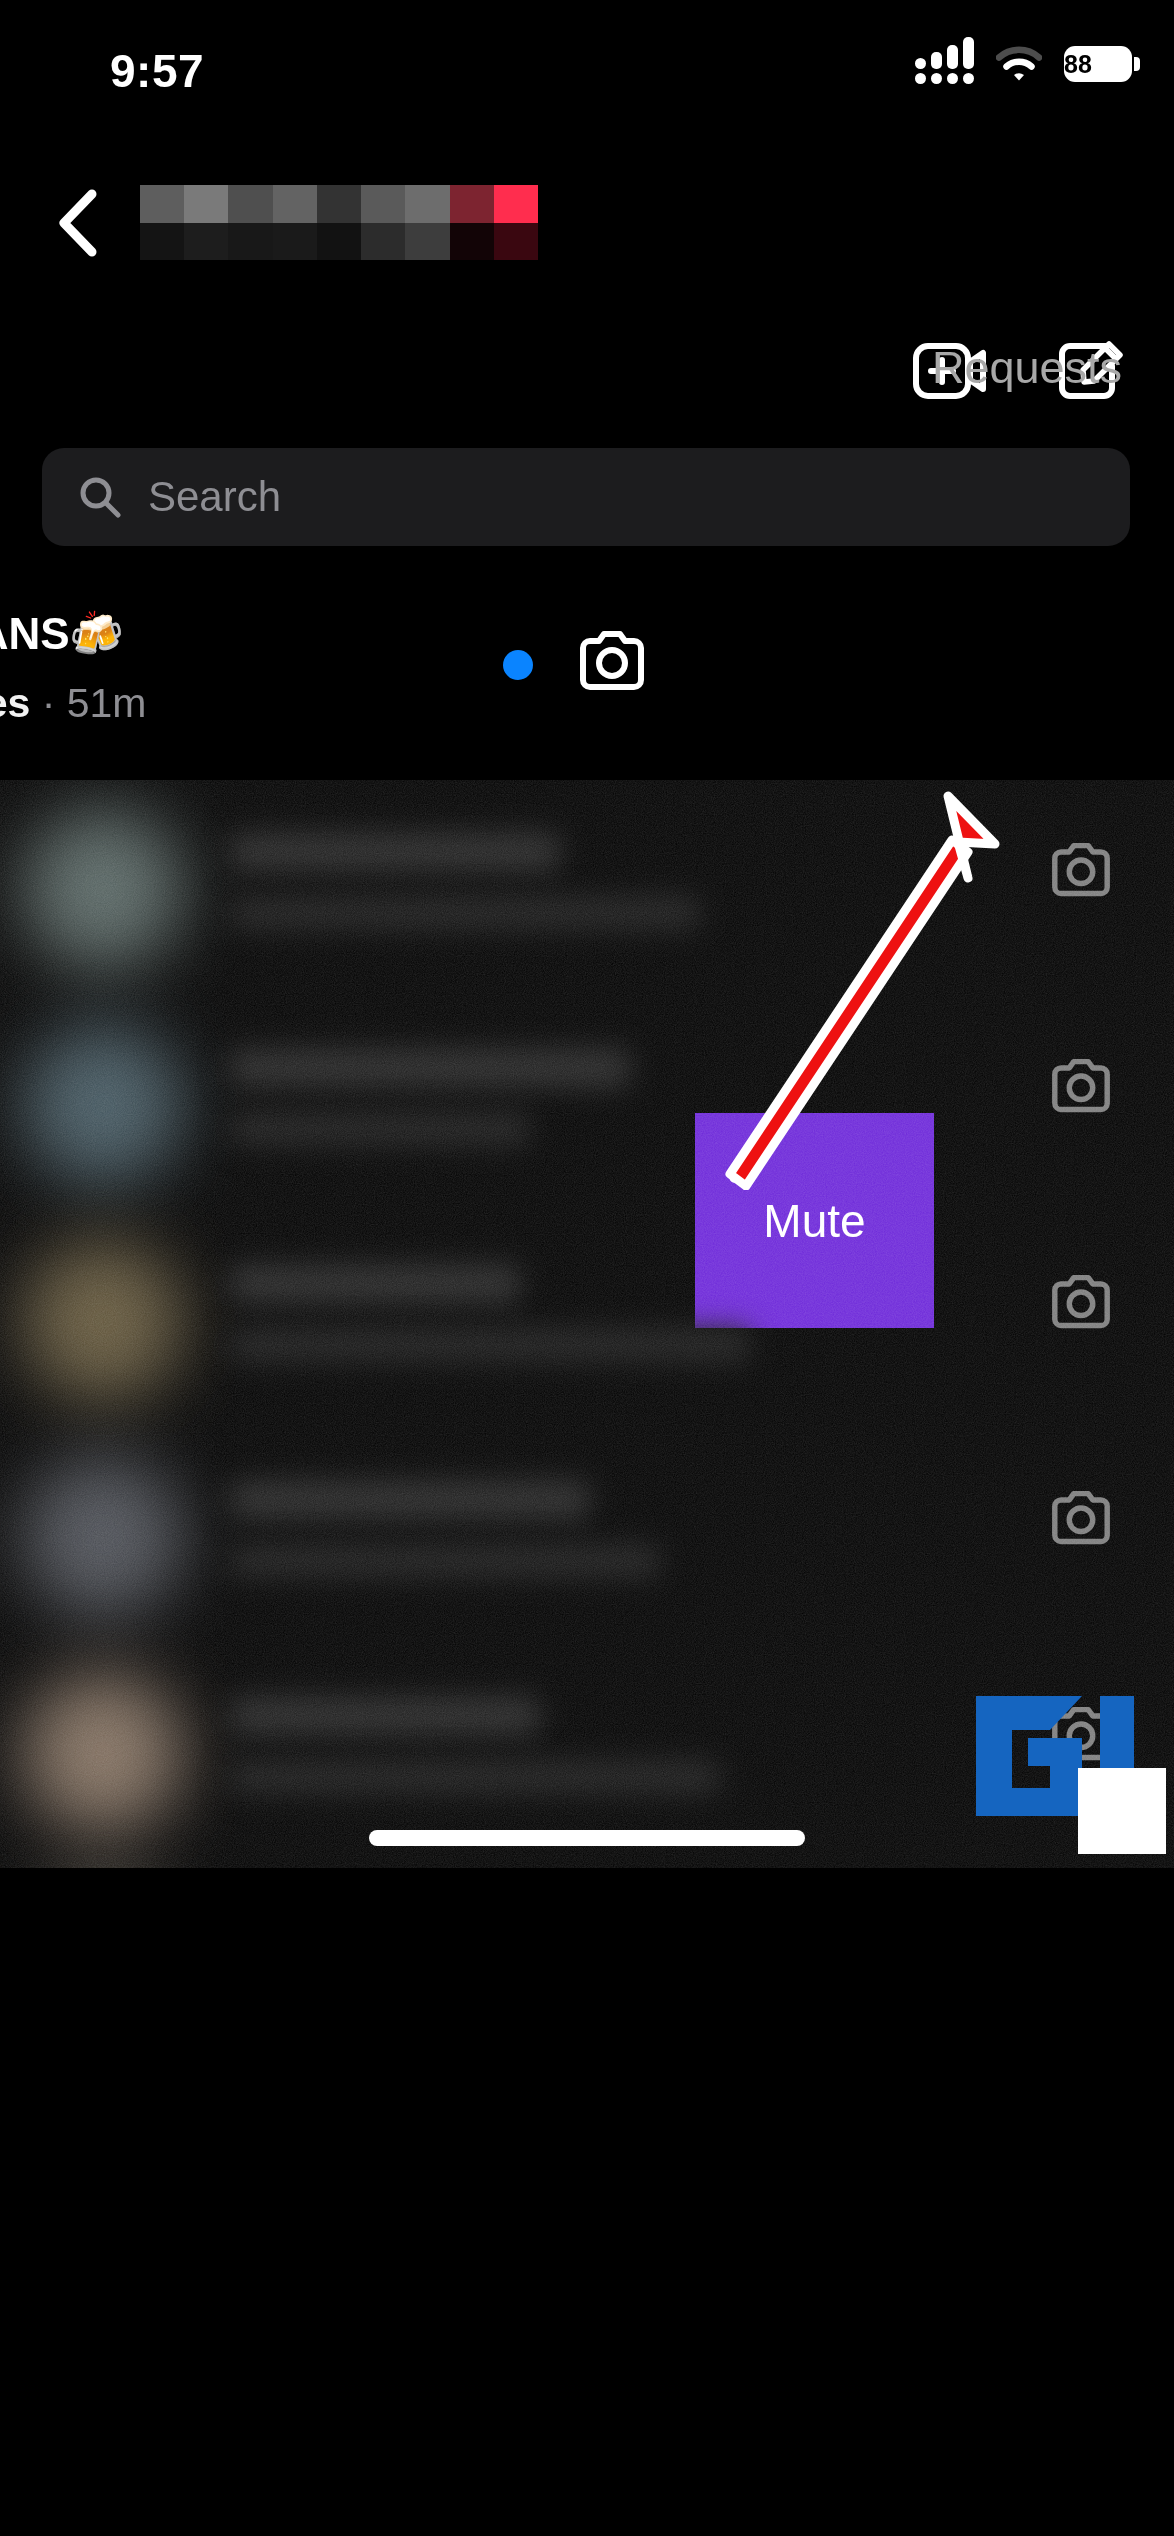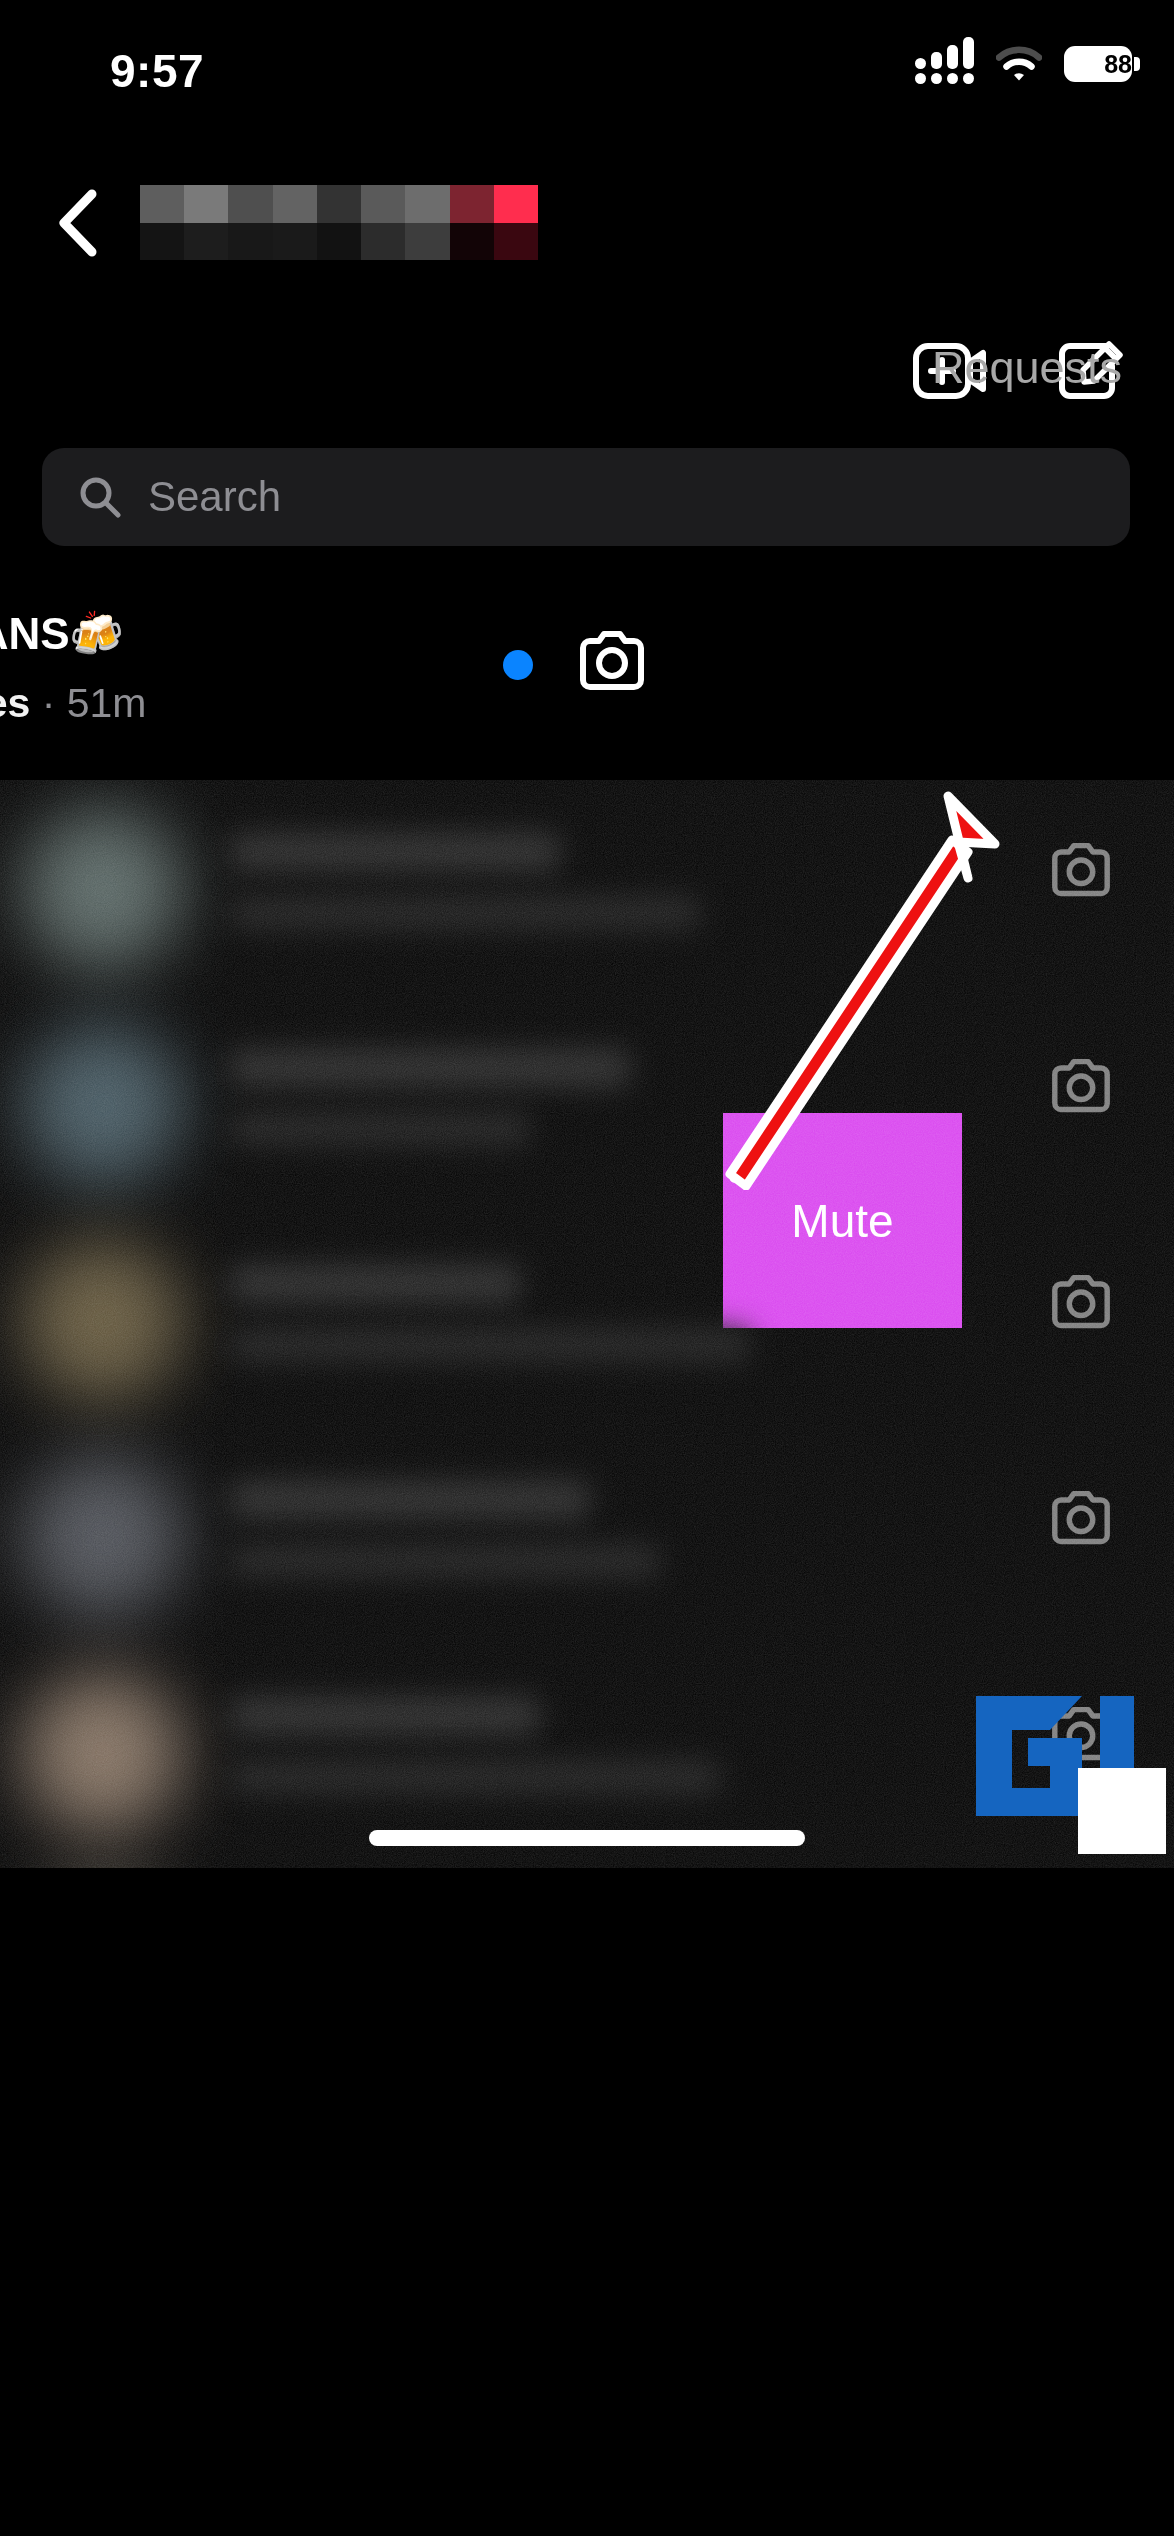--- a/index.html
+++ b/index.html
@@ -29,21 +29,21 @@
     position:absolute; right:42px; top:44px;
     display:flex; align-items:center; gap:22px;
   }
   .sig { display:flex; align-items:flex-end; gap:5px; height:40px; }
   .sig .col { display:flex; flex-direction:column; justify-content:flex-end; gap:4px; align-items:center; }
   .sig .dot { width:11px; height:11px; border-radius:50%; background:#fff; }
   .sig .bar { width:11px; border-radius:5px; background:#fff; }
   .batt {
     position:relative;
     width:68px; height:36px; border-radius:11px;
-    background:#fff; display:flex; align-items:center; justify-content:flex-end;
+    background:#fff; display:flex; align-items:center; justify-content:flex-start;
   }
   .batt span { font-size:25px; font-weight:700; color:#000; line-height:1; }
   .batt::after {
     content:""; position:absolute; right:-8px; top:11px;
     width:6px; height:14px; border-radius:0 4px 4px 0; background:#fff;
   }
 
   
   #topnav { position:absolute; top:160px; left:0; width:1174px; height:130px; }
   #back-chevron {
@@ -102,21 +102,21 @@
   #unread-dot {
     position:absolute; left:503px; top:650px;
     width:30px; height:30px; border-radius:50%; background:#0a84ff;
   }
   #row-camera { position:absolute; left:578px; top:630px; }
 
   .swipe-action {
     position:absolute; top:557px; height:215px;
     display:flex; align-items:center; justify-content:center;
   }
-  #action-mute  { left:695px;  width:239px; background:#d946ef;margin-left:28px; }
+  #action-mute  { left:695px;  width:239px; background:#6d28d9; }
   #action-delete{ left:934px;  width:240px; background:#ff0a3c; }
   .swipe-action span { font-size:46px; color:#fff; font-weight:400; }
 
   
   #blur-list {
     position:absolute; left:0; top:780px; width:1174px; height:1756px;
     overflow:hidden;
   }
   .blur-row { position:relative; width:1174px; height:216px; }
   .blur-av {

